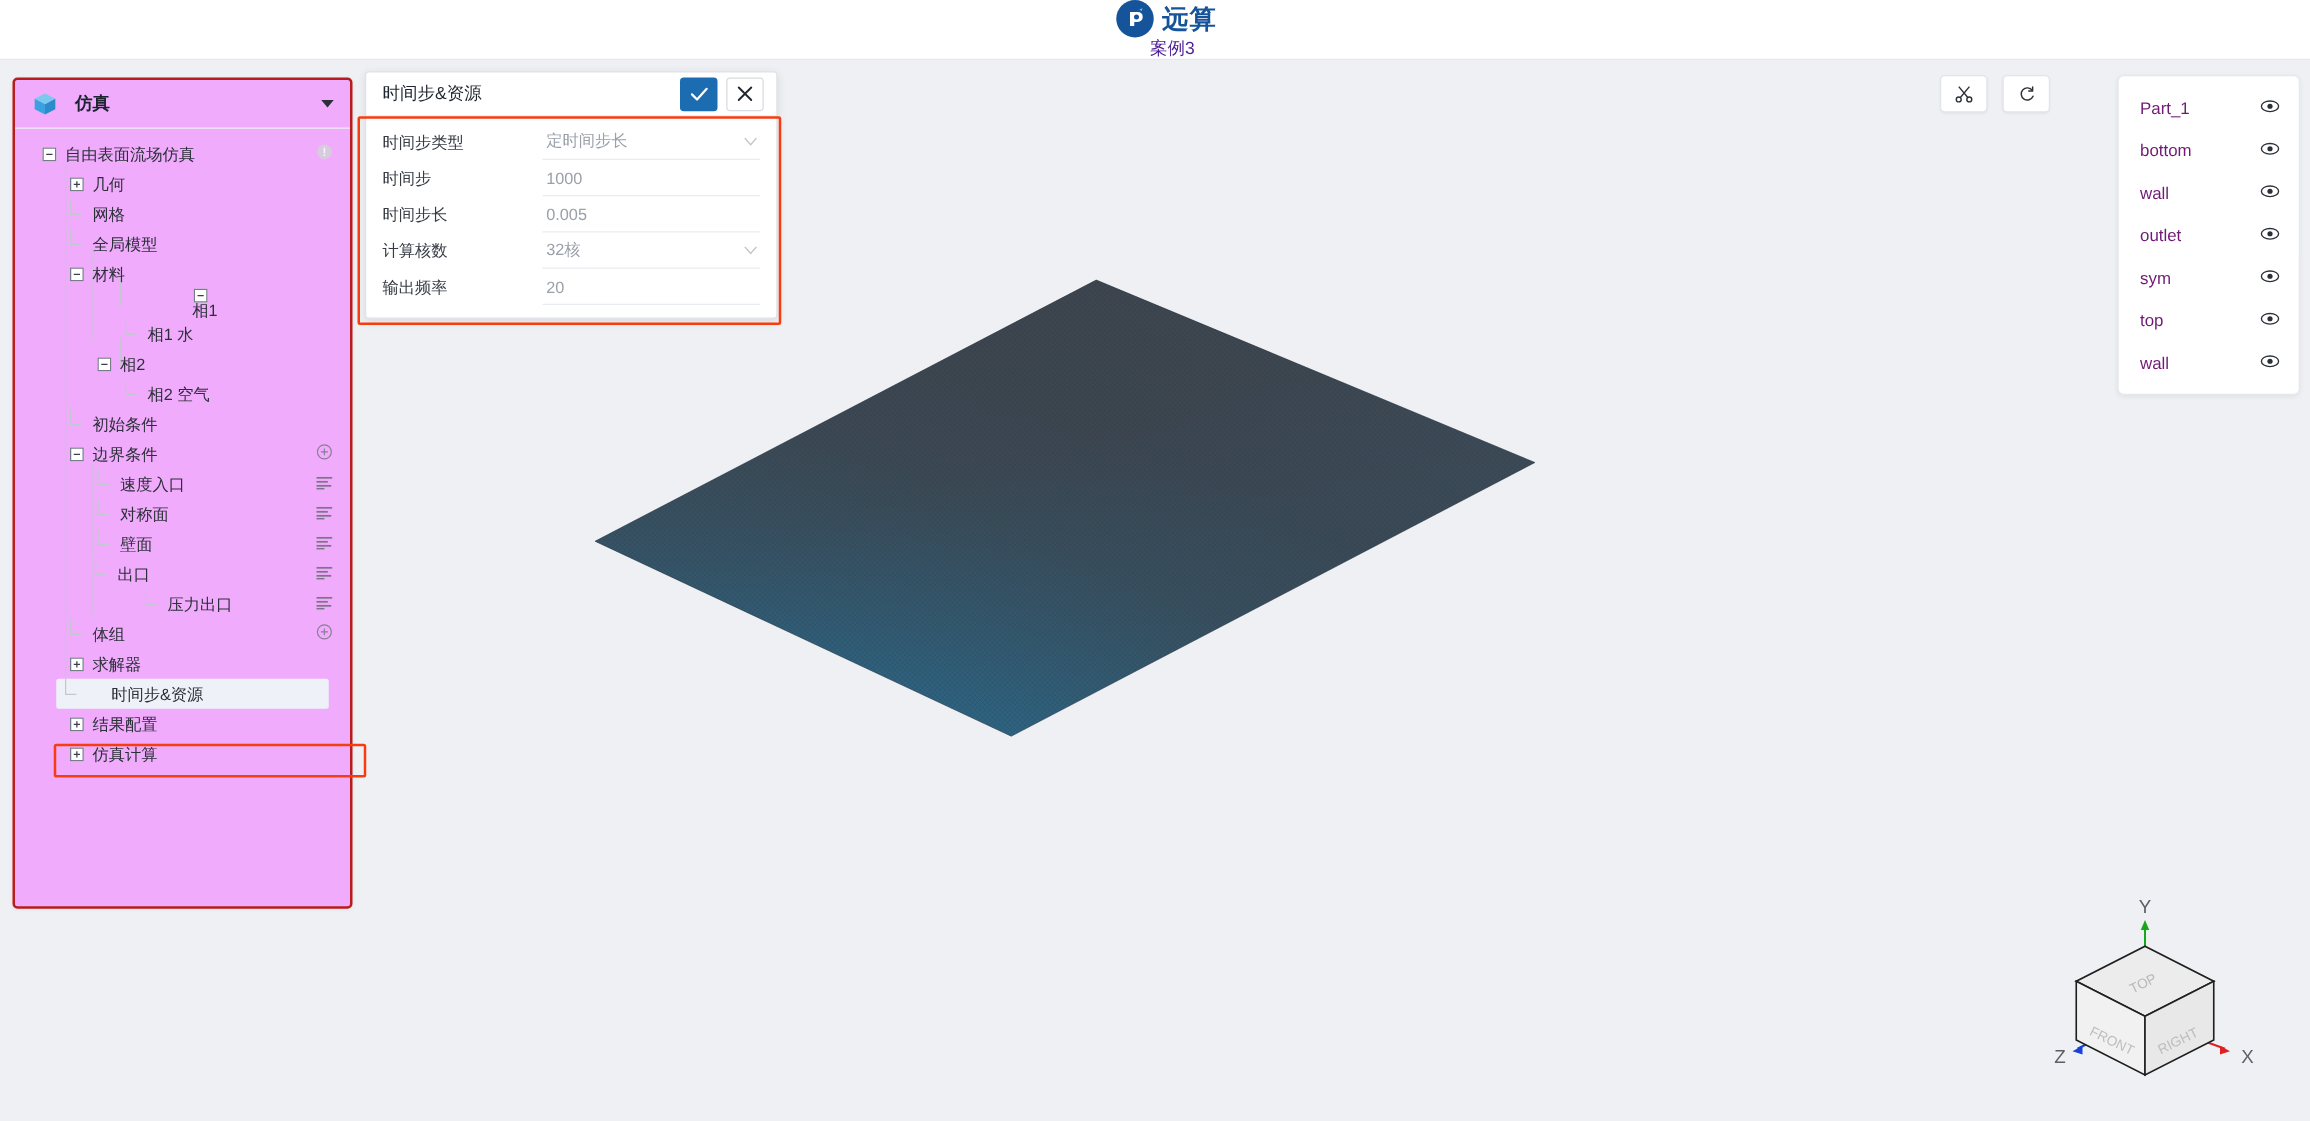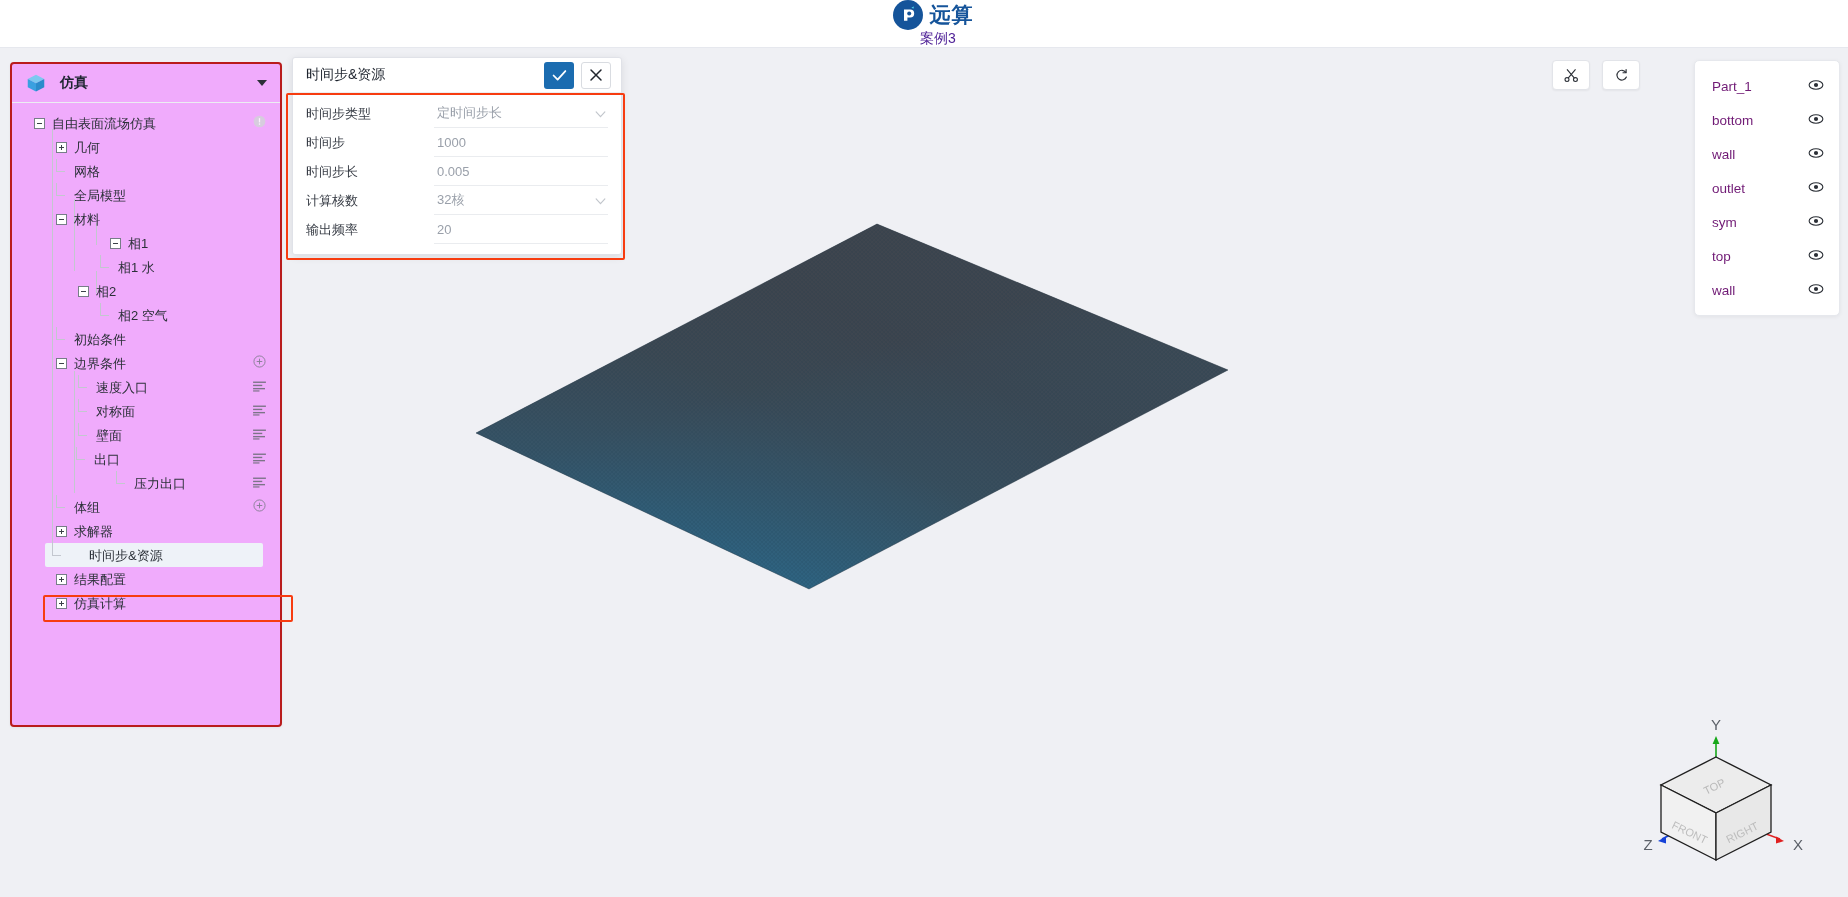--- a/index.html
+++ b/index.html
@@ -472,21 +472,21 @@
     <div class="tree-row" style="padding-left:44px;">
       <span class="elbow"></span>
       <span class="label">全局模型</span>
     </div>
 
     <div class="tree-row" style="padding-left:44px;">
       <span class="exp-box"></span>
       <span class="label">材料</span>
     </div>
 
-    <div class="tree-row" style="padding-left:98px;">
+    <div class="tree-row" style="padding-left:36px;flex-direction:column;">
       <span class="exp-box"></span>
       <span class="label">相1</span>
     </div>
 
     <div class="tree-row" style="padding-left:88px;">
       <span class="elbow last"></span>
       <span class="label">相1 水</span>
     </div>
 
     <div class="tree-row" style="padding-left:66px;">

